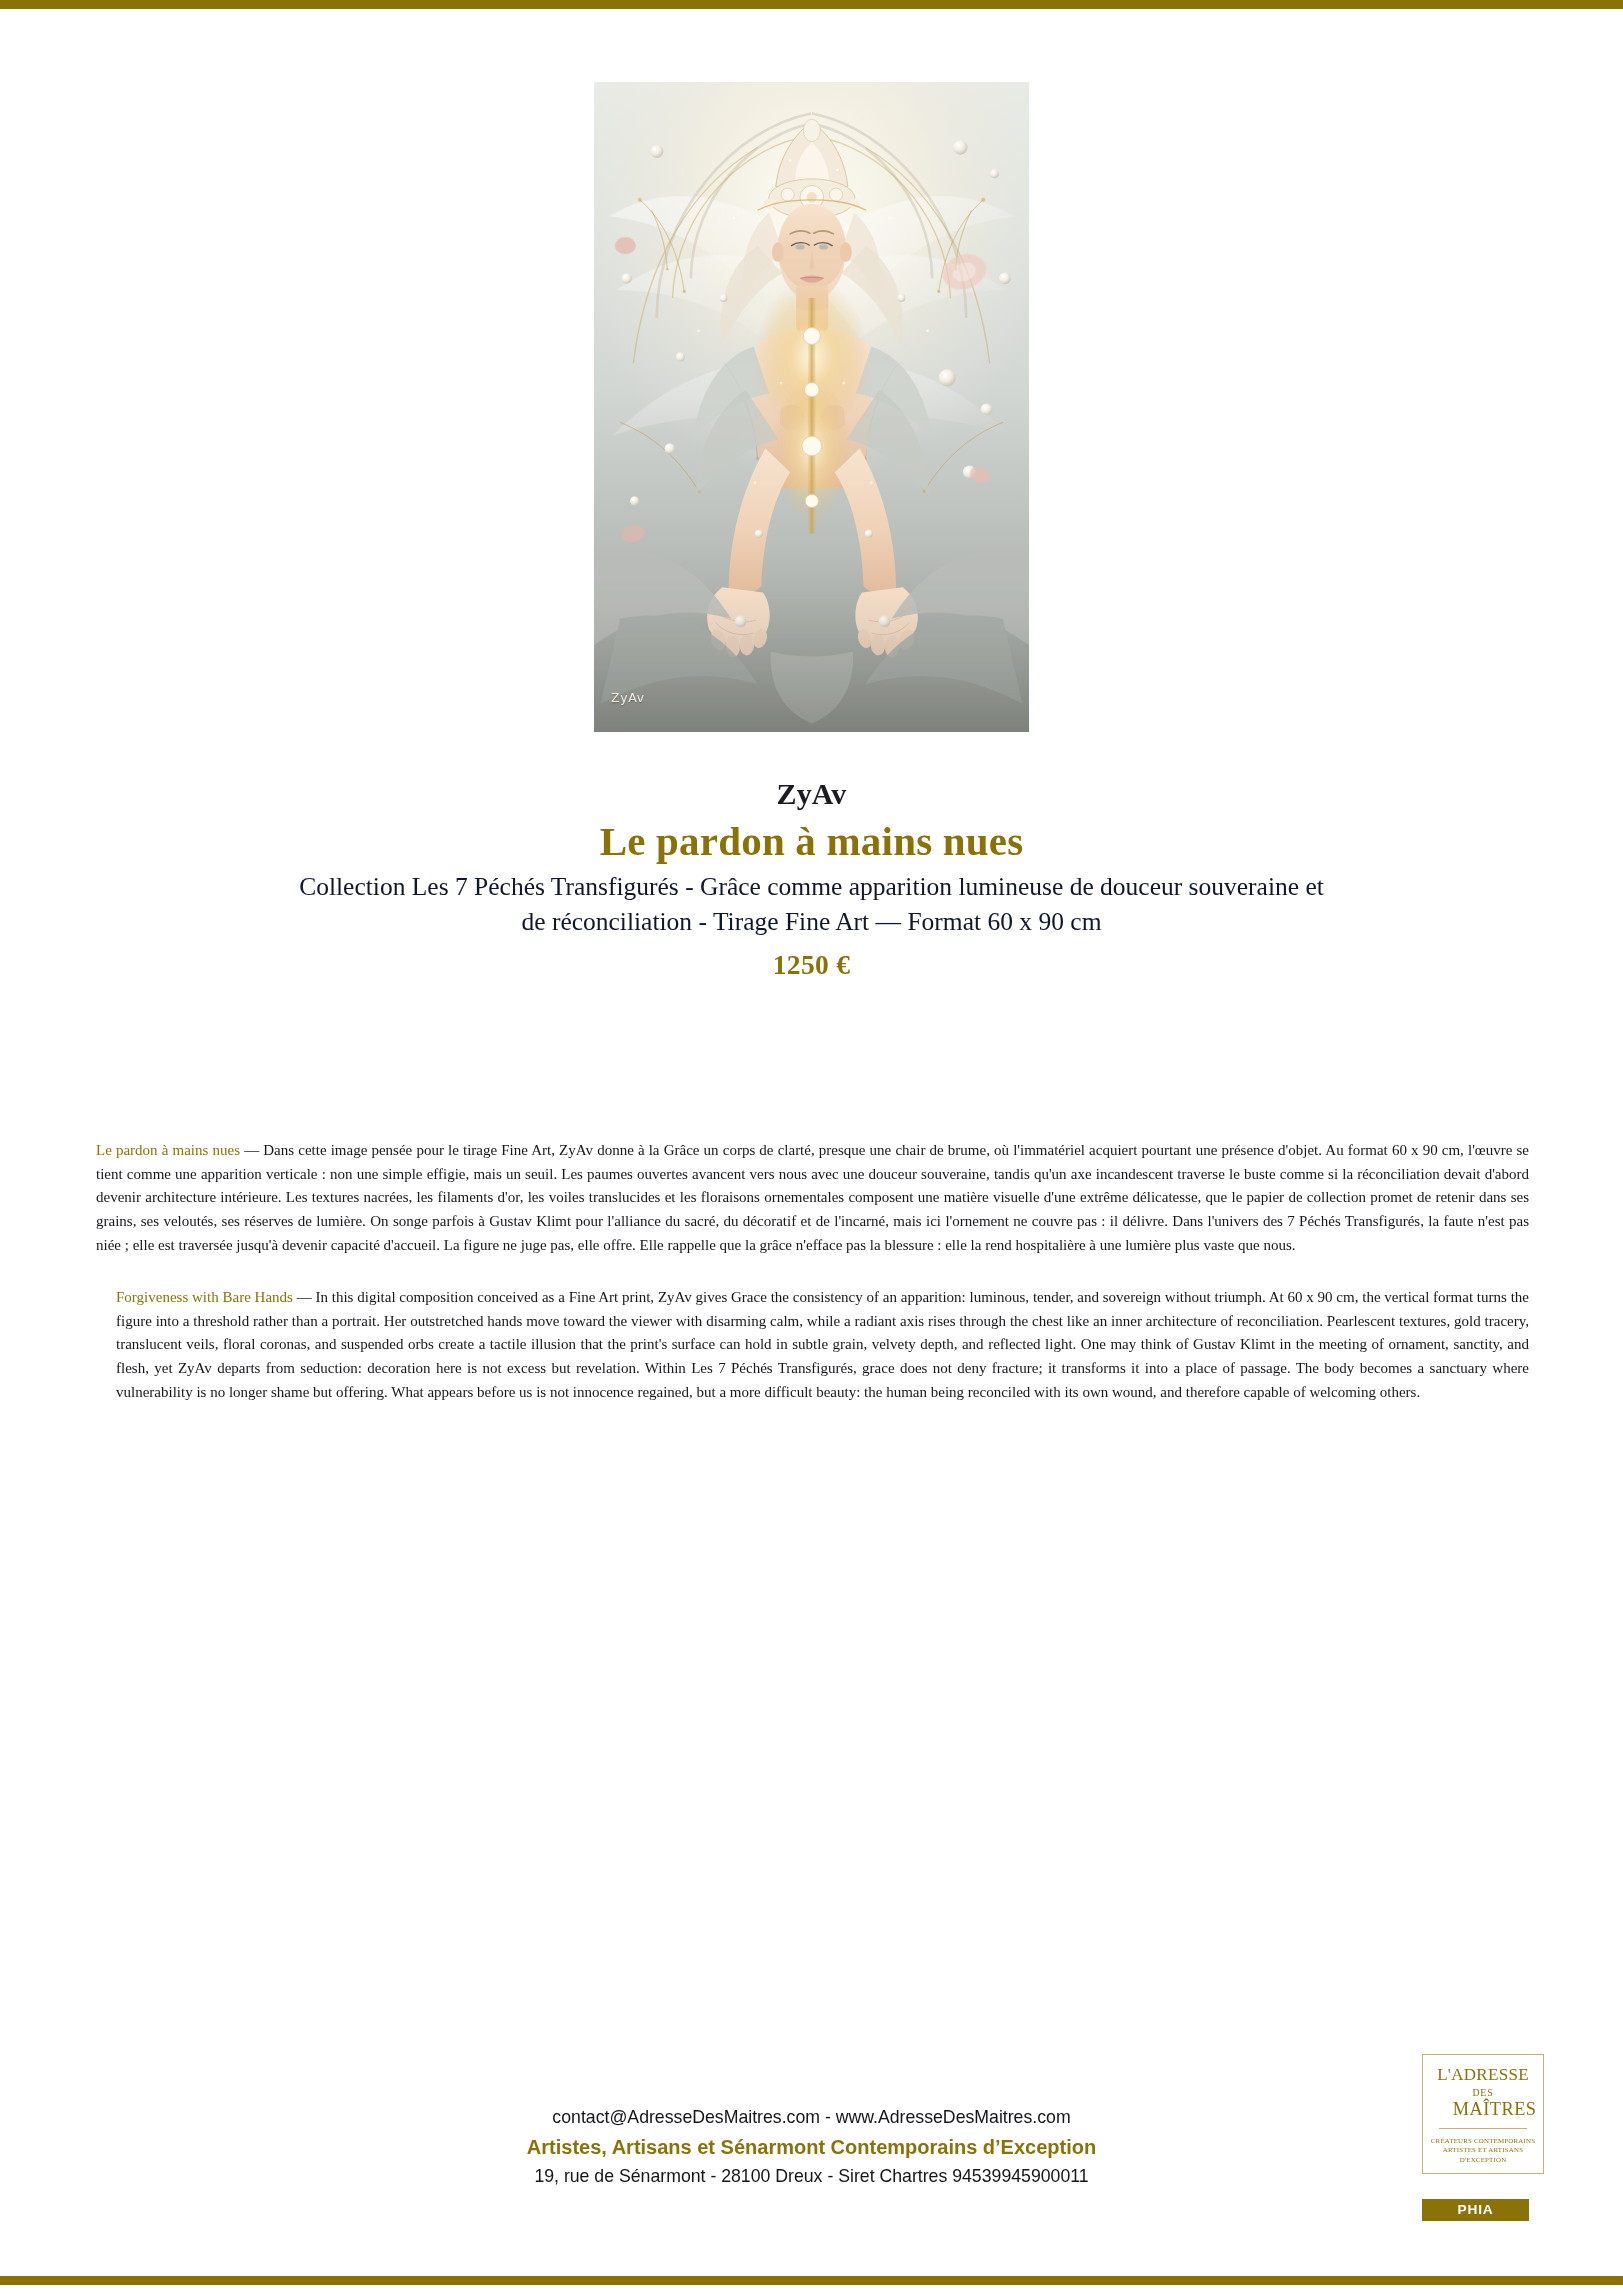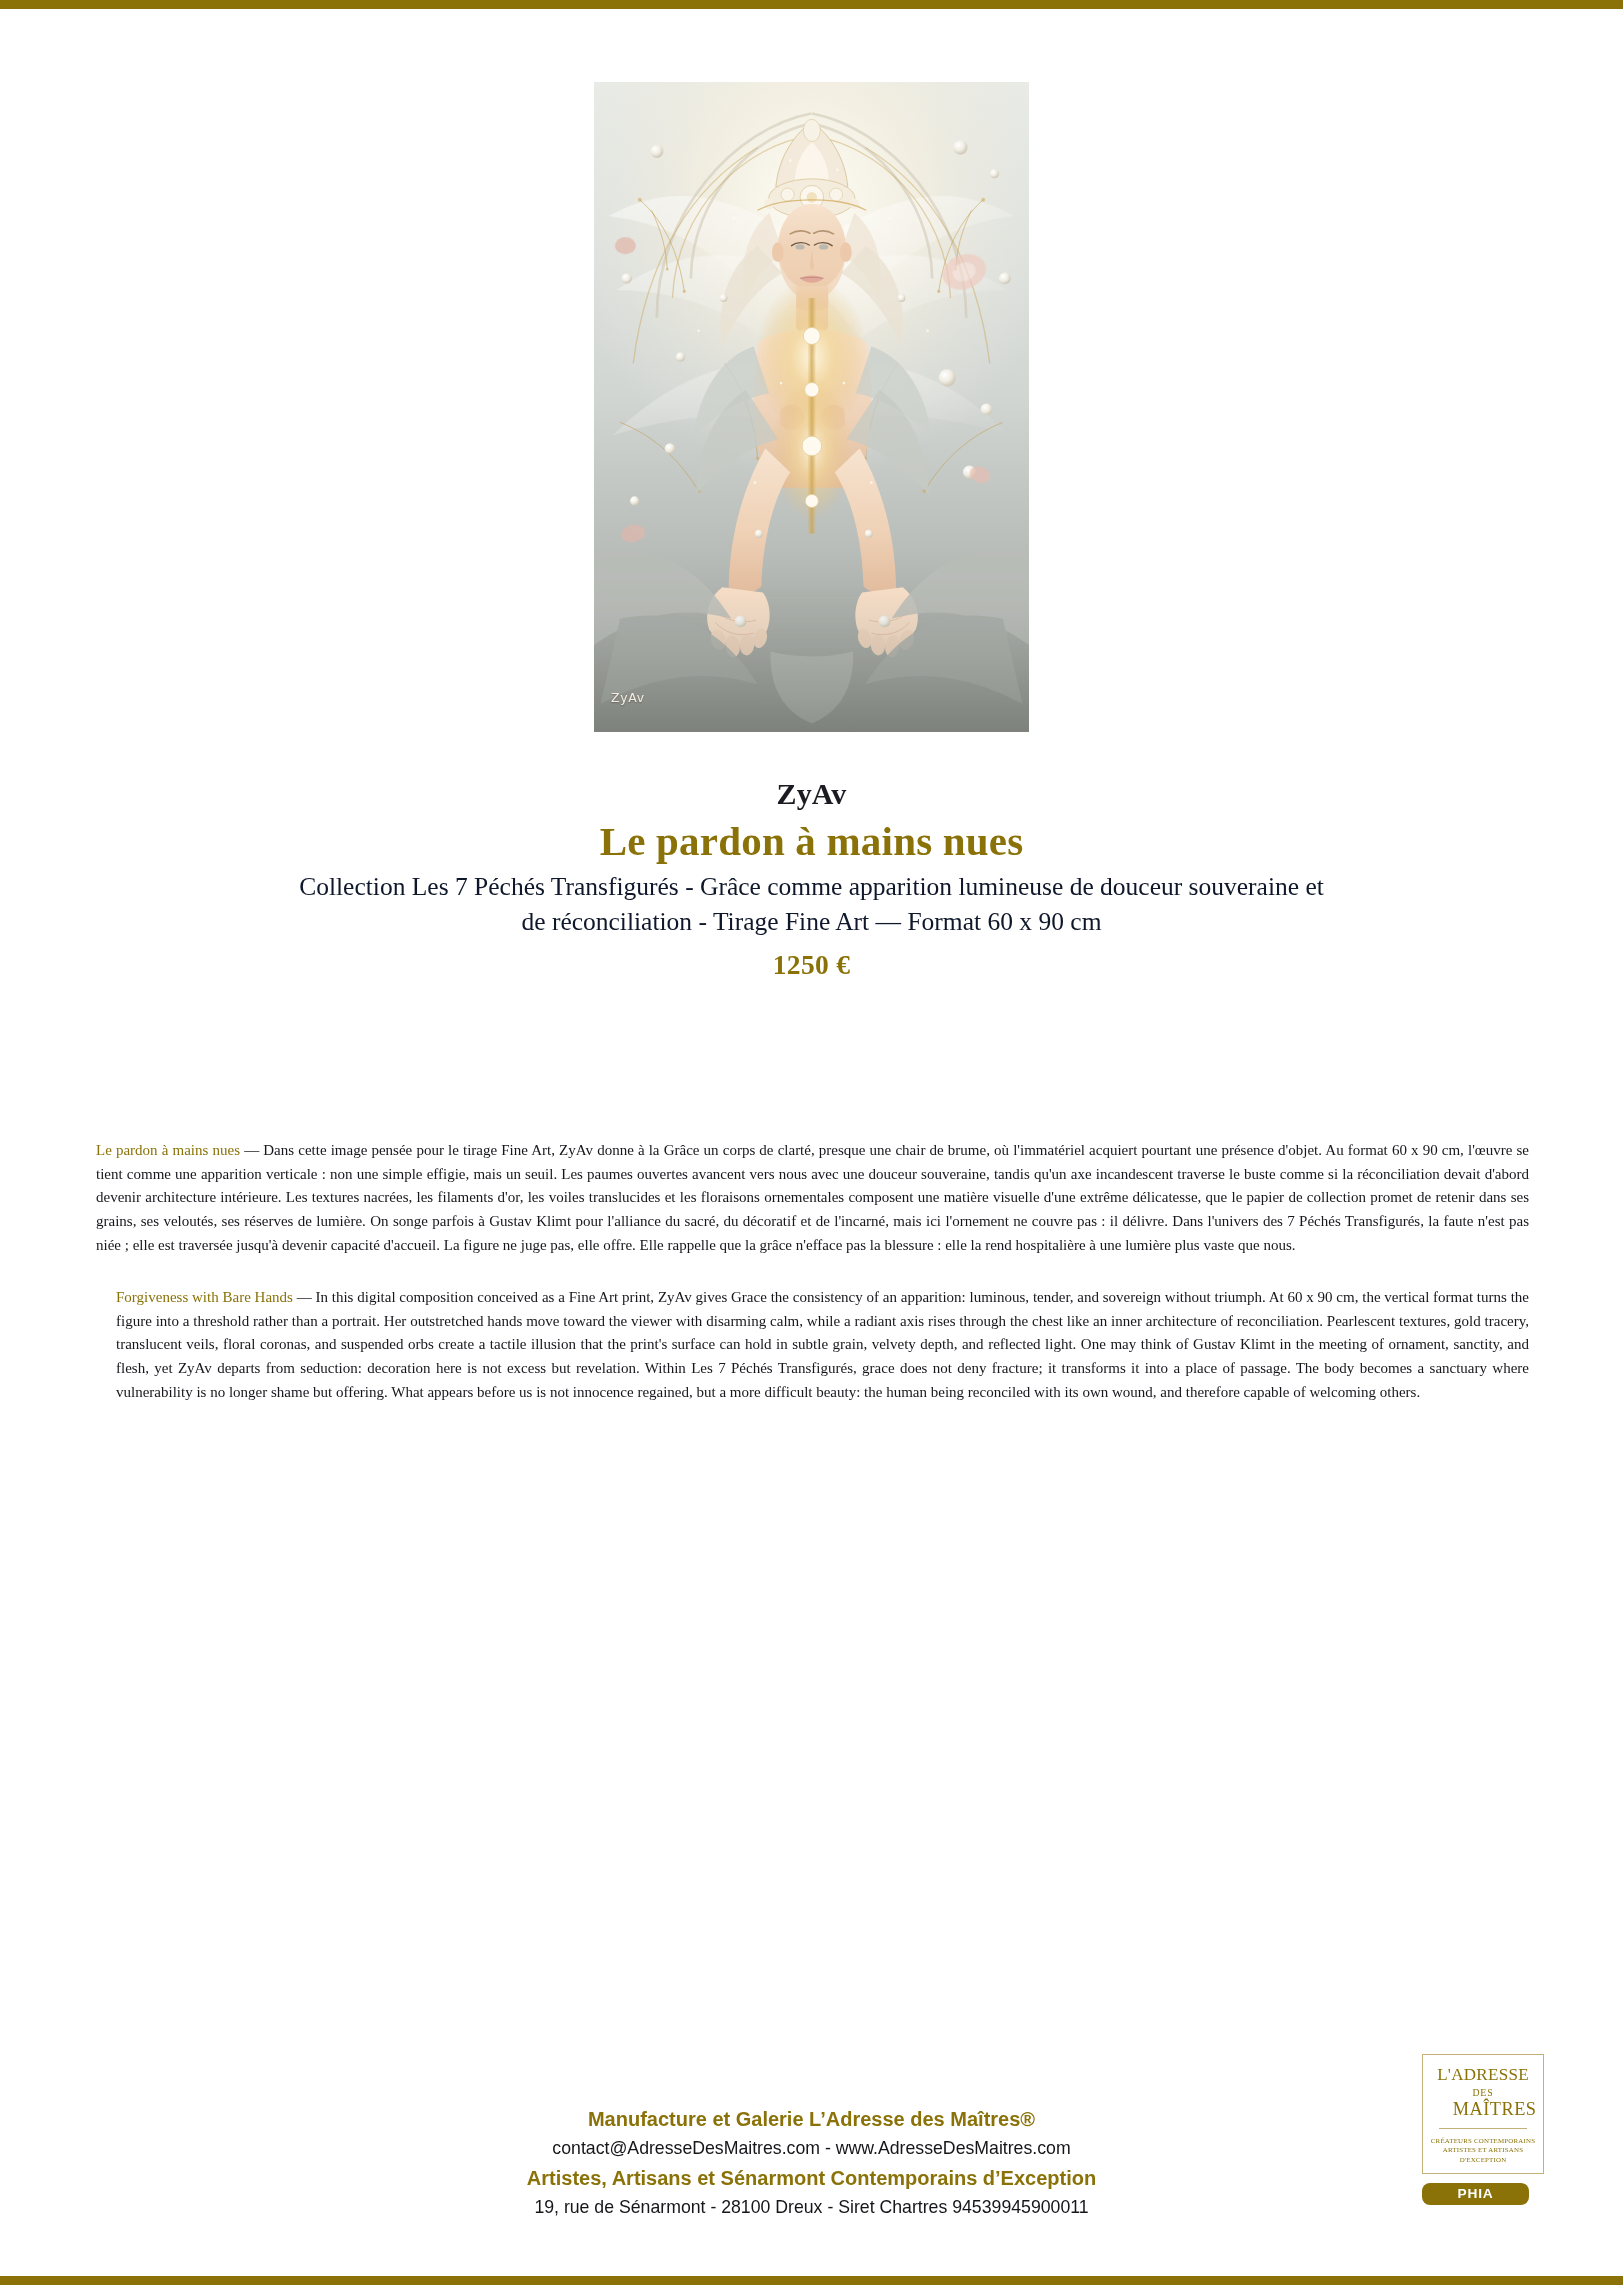--- a/index.html
+++ b/index.html
@@ -173,33 +173,32 @@
     height: 0.7px;
     background: #c3b277;
     margin: 7.9px 9.2px 6.5px;
   }
   .logo-sub {
     font-size: 6.9px;
     letter-spacing: 0.2px;
     line-height: 1.42;
   }
   .logo-badge {
-    margin-top: 9px;
+    margin-top: 25px;
     width: 107px;
     height: 21.6px;
     background: #8a7208;
     color: #ffffff;
     font-family: "Liberation Sans", "DejaVu Sans", sans-serif;
     font-weight: bold;
     font-size: 13.7px;
     letter-spacing: 0.8px;
     display: flex;
     align-items: center;
     justify-content: center;
-    border-radius: 8px;
   }
 </style>
 </head>
 <body>
 
 <div class="rule-top"></div>
 
 <div class="artwork-wrap">
   <div class="artwork">
     <svg viewBox="0 0 665 993" preserveAspectRatio="none" aria-hidden="true">
@@ -446,21 +445,20 @@
   <div class="subtitle">Collection Les 7 Péchés Transfigurés - Grâce comme apparition lumineuse de douceur souveraine et de réconciliation - Tirage Fine Art — Format 60 x 90 cm</div>
   <div class="price">1250 €</div>
 </div>
 
 <div class="copy">
   <p class="para"><span class="lead">Le pardon à mains nues</span><span> — Dans cette image pensée pour le tirage Fine Art, ZyAv donne à la Grâce un corps de clarté, presque une chair de brume, où l'immatériel acquiert pourtant une présence d'objet. Au format 60 x 90 cm, l'œuvre se tient comme une apparition verticale : non une simple effigie, mais un seuil. Les paumes ouvertes avancent vers nous avec une douceur souveraine, tandis qu'un axe incandescent traverse le buste comme si la réconciliation devait d'abord devenir architecture intérieure. Les textures nacrées, les filaments d'or, les voiles translucides et les floraisons ornementales composent une matière visuelle d'une extrême délicatesse, que le papier de collection promet de retenir dans ses grains, ses veloutés, ses réserves de lumière. On songe parfois à Gustav Klimt pour l'alliance du sacré, du décoratif et de l'incarné, mais ici l'ornement ne couvre pas : il délivre. Dans l'univers des 7 Péchés Transfigurés, la faute n'est pas niée ; elle est traversée jusqu'à devenir capacité d'accueil. La figure ne juge pas, elle offre. Elle rappelle que la grâce n'efface pas la blessure : elle la rend hospitalière à une lumière plus vaste que nous.</span></p>
   <p class="para"><span class="lead">Forgiveness with Bare Hands</span><span> — In this digital composition conceived as a Fine Art print, ZyAv gives Grace the consistency of an apparition: luminous, tender, and sovereign without triumph. At 60 x 90 cm, the vertical format turns the figure into a threshold rather than a portrait. Her outstretched hands move toward the viewer with disarming calm, while a radiant axis rises through the chest like an inner architecture of reconciliation. Pearlescent textures, gold tracery, translucent veils, floral coronas, and suspended orbs create a tactile illusion that the print's surface can hold in subtle grain, velvety depth, and reflected light. One may think of Gustav Klimt in the meeting of ornament, sanctity, and flesh, yet ZyAv departs from seduction: decoration here is not excess but revelation. Within Les 7 Péchés Transfigurés, grace does not deny fracture; it transforms it into a place of passage. The body becomes a sanctuary where vulnerability is no longer shame but offering. What appears before us is not innocence regained, but a more difficult beauty: the human being reconciled with its own wound, and therefore capable of welcoming others.</span></p>
 </div>
 
 <div class="footer">
-  <div class="footer-line footer-gold">Manufacture et Galerie L’Adresse des Maîtres®</div>
   <div class="footer-line footer-dark">contact@AdresseDesMaitres.com - www.AdresseDesMaitres.com</div>
   <div class="footer-line footer-gold">Artistes, Artisans et Sénarmont Contemporains d’Exception</div>
   <div class="footer-line footer-dark">19, rue de Sénarmont - 28100 Dreux - Siret Chartres 94539945900011</div>
 </div>
 
 <div class="logo-block">
   <div class="logo-card">
     <div class="logo-l1">L'ADRESSE</div>
     <div class="logo-l2">DES</div>
     <div class="logo-l3">MAÎTRES</div>

